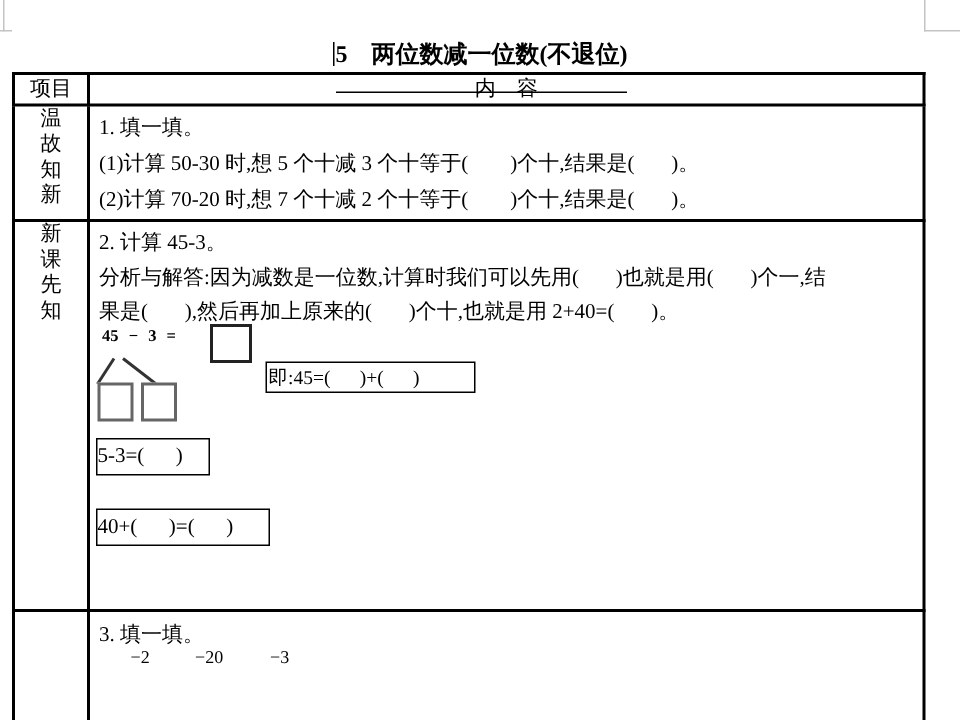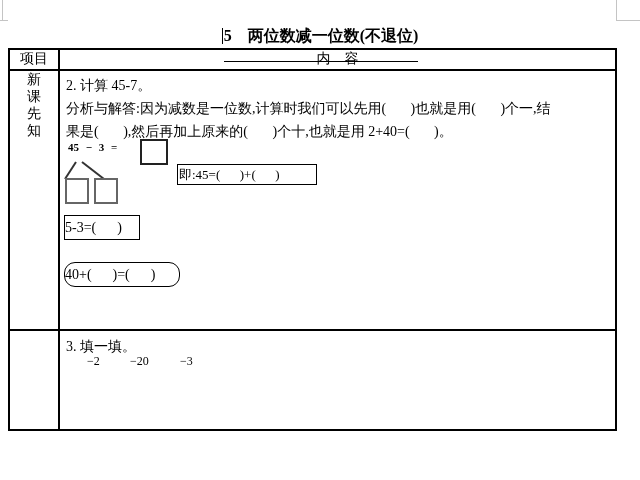--- a/index.html
+++ b/index.html
@@ -44,21 +44,21 @@
   .abs{position:absolute;}
   .d-expr{left:8px;top:70px;font-size:11px;font-weight:bold;white-space:pre;word-spacing:4px;}
   .d-resultbox{left:80px;top:68px;width:24px;height:22px;border:2px solid #222;background:#fff;}
   .d-branches{left:0;top:90px;}
   .d-sq{width:20px;height:22px;border:2px solid #666;background:#fff;}
   .d-sq1{left:5px;top:107px;}
   .d-sq2{left:34px;top:107px;}
   .d-box{border:1.5px solid #000;background:#fff;white-space:pre;font-size:13px;}
   .d-box-decompose{left:117px;top:93px;width:137px;height:19px;line-height:19px;padding-left:1px;}
   .d-box-sub{left:4px;top:144px;width:74px;height:23px;line-height:23px;font-size:14px;}
-  .d-box-add{left:4px;top:191px;width:114px;height:23px;line-height:23px;font-size:14px;border-radius:11px;}
+  .d-box-add{left:4px;top:191px;width:114px;height:23px;line-height:23px;font-size:14px;}
 
   
   .frag{position:absolute;font-size:12px;white-space:pre;top:23px;}
   .frag-1{left:27px;}
   .frag-2{left:70px;}
   .frag-3{left:120px;}
 </style>
 </head>
 <body>
 
@@ -71,28 +71,40 @@
   <span class="cursor"></span><span class="doc-title">5　两位数减一位数(不退位)</span>
 </div>
 
 <table class="sheet">
   <tbody>
       <tr class="hdr">
     <td class="labelcol">项目</td>
     <td>内    容</td>
   </tr>
 
+  <tr style="height:72px;">
+    <td class="labelcol">
+      <div class="vlabel">温故知新</div>
+    </td>
+    <td>
+      <div class="content-inner">
+        <div class="line">1. 填一填。</div>
+        <div class="line">(1)计算 50-30 时,想 5 个十减 3 个十等于(        )个十,结果是(       )。</div>
+        <div class="line">(2)计算 70-20 时,想 7 个十减 2 个十等于(        )个十,结果是(       )。</div>
+      </div>
+    </td>
+  </tr>
 
   <tr style="height:260px;">
     <td class="labelcol">
       <div class="vlabel">新课先知</div>
     </td>
     <td>
       <div class="content-inner" style="height:221px;">
-        <div class="line" style="line-height:23px;">2. 计算 45-7。</div>
+        <div class="line" style="line-height:23px;">2. 计算 45-3。</div>
         <div class="line" style="line-height:23px;">分析与解答:因为减数是一位数,计算时我们可以先用(       )也就是用(       )个一,结</div>
         <div class="line" style="line-height:23px;">果是(       ),然后再加上原来的(       )个十,也就是用 2+40=(       )。</div>
 
         <div class="abs d-expr">45 − 3 =</div>
         <div class="abs d-resultbox"></div>
         <svg class="abs d-branches" width="55" height="20">
           <line x1="16" y1="1" x2="5" y2="18" stroke="#333" stroke-width="2"></line>
           <line x1="22" y1="1" x2="44" y2="18" stroke="#333" stroke-width="2"></line>
         </svg>
         <div class="abs d-sq d-sq1"></div>

